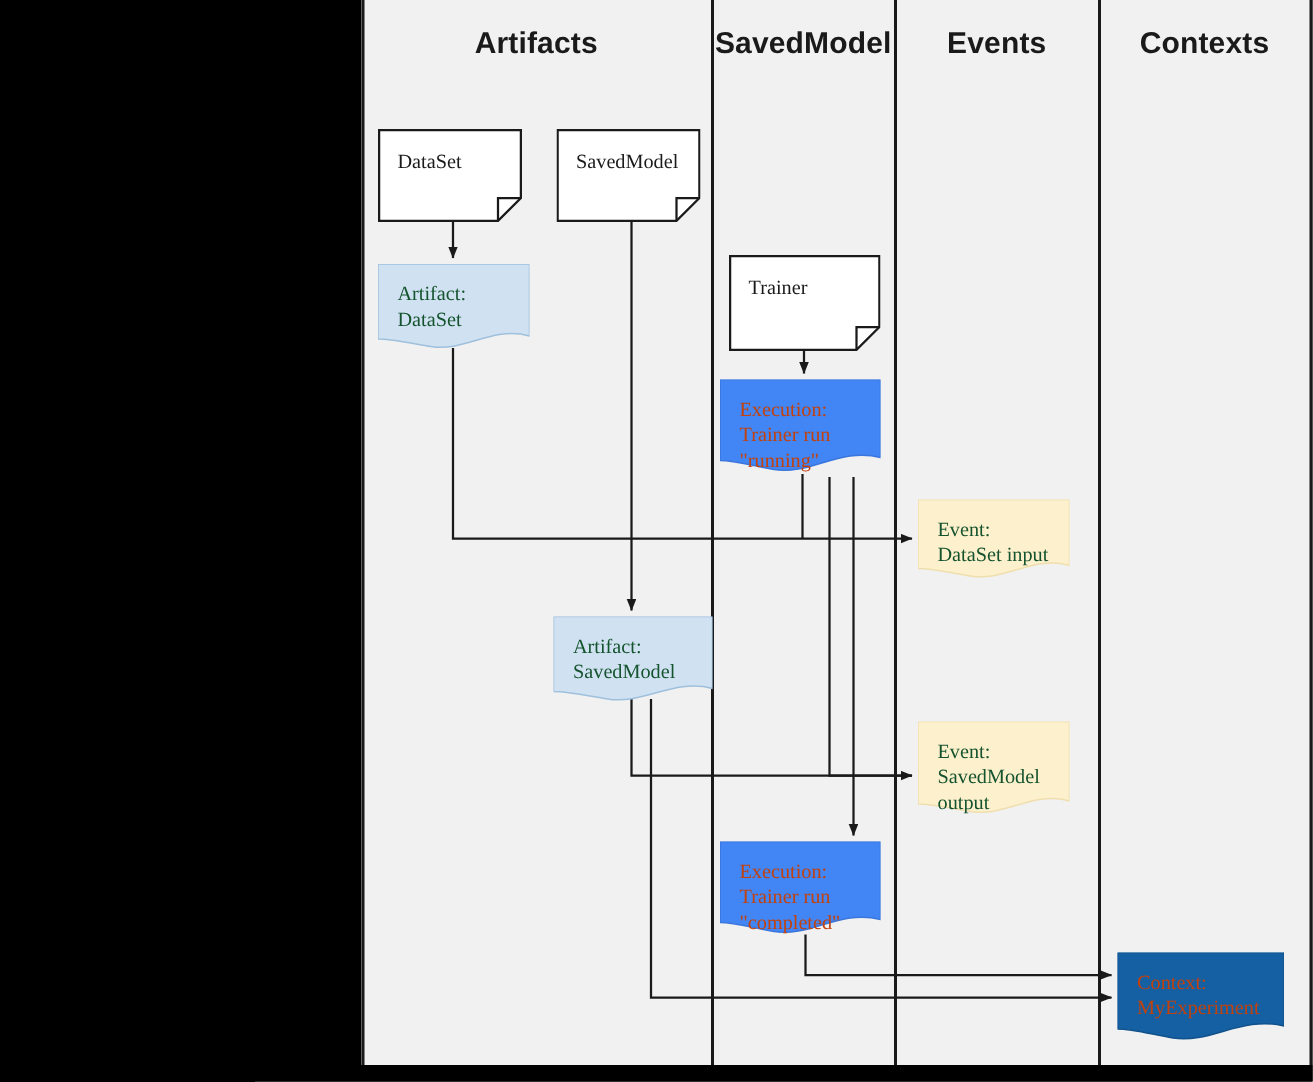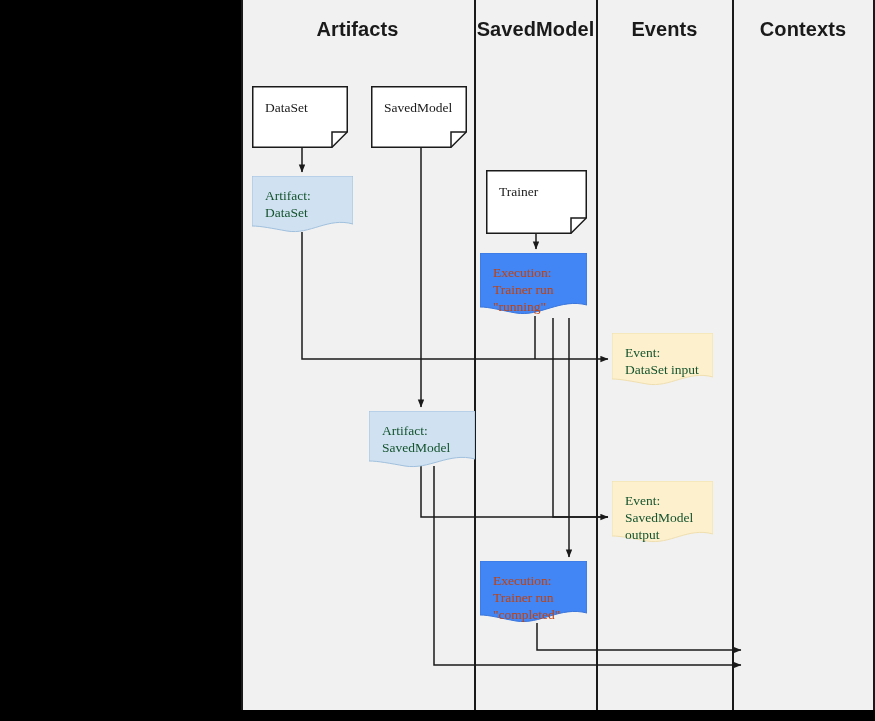--- a/index.html
+++ b/index.html
@@ -187,15 +187,22 @@
 
     <div class="node wave-node dark" style="left:239px;top:561px;width:107px;height:65px;">
       <svg width="107" height="65" viewBox="0 0 107 65">
         <path d="M0,0 L107,0 L107,52 C80,45 60,64 36,60 C21,57.4 10,54 0,54 Z" fill="#4285f4" stroke="#3a76dc" stroke-width="1"></path>
       </svg>
       <div class="label">Execution:
 Trainer run
 "completed"</div>
     </div>
 
+    <div class="node wave-node dark" style="left:504px;top:635px;width:111px;height:62px;">
+      <svg width="111" height="62" viewBox="0 0 111 62">
+        <path d="M0,0 L111,0 L111,49 C83,42 62,61 37,57 C22,54.4 10,51 0,51 Z" fill="#1560a3" stroke="#11528c" stroke-width="1"></path>
+      </svg>
+      <div class="label">Context:
+MyExperiment</div>
+    </div>
 
   </div>
 </div>
 
 </body></html>

